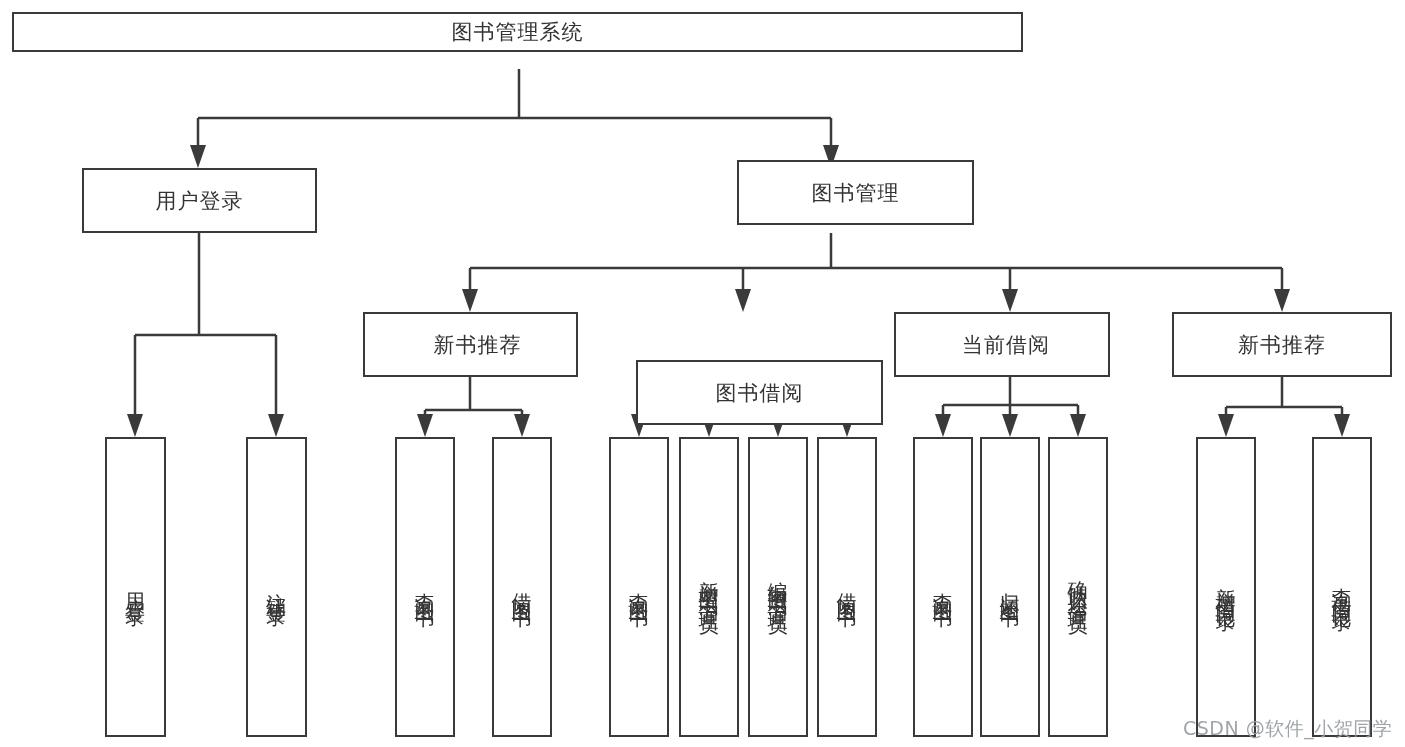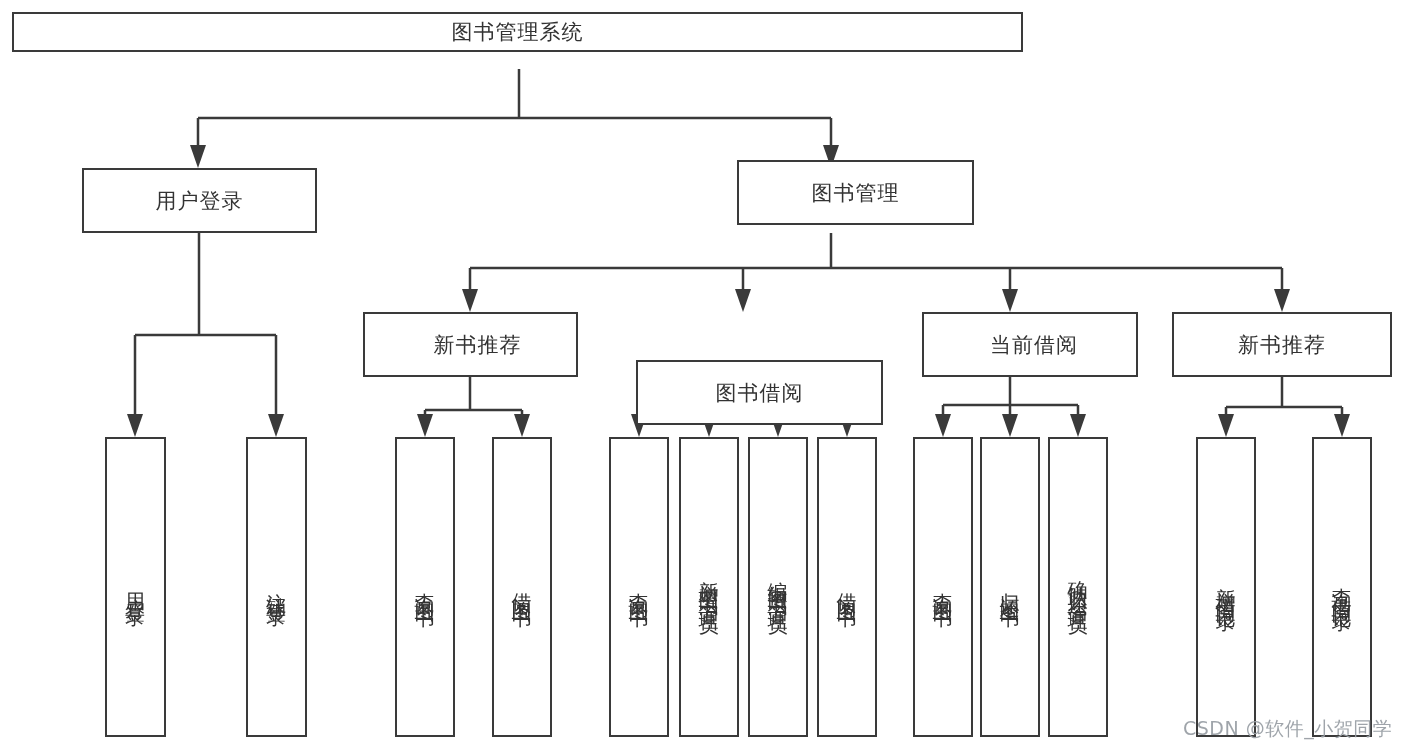--- a/index.html
+++ b/index.html
@@ -86,21 +86,21 @@
     </g>
   </svg>
 
   <div class="box root" style="left:12px; top:12px; width:1011px; height:40px;">图书管理系统</div>
 
   <div class="box hnode" style="left:82px; top:168px; width:235px; height:65px;">用户登录</div>
   <div class="box hnode" style="left:713px; top:160px; width:237px; height:65px;margin-left:24px;">图书管理</div>
 
   <div class="box hnode" style="left:363px; top:312px; width:215px; height:65px;padding-left:14px;">新书推荐</div>
   <div class="box hnode" style="left:636px; top:312px; width:247px; height:65px;margin-top:48px;">图书借阅</div>
-  <div class="box hnode" style="left:922px; top:312px; width:216px; height:65px;padding-left:8px;">当前借阅</div>
+  <div class="box hnode" style="left:894px; top:312px; width:216px; height:65px;padding-left:8px;">当前借阅</div>
   <div class="box hnode" style="left:1172px; top:312px; width:220px; height:65px;">新书推荐</div>
 
   <div class="box vnode" style="left:105px; top:437px; width:61px; height:300px;">
     <span>用户登录</span>
   </div>
   <div class="box vnode" style="left:246px; top:437px; width:61px; height:300px;">
     <span>注销登录</span>
   </div>
 
   <div class="box vnode" style="left:395px; top:437px; width:60px; height:300px;">

